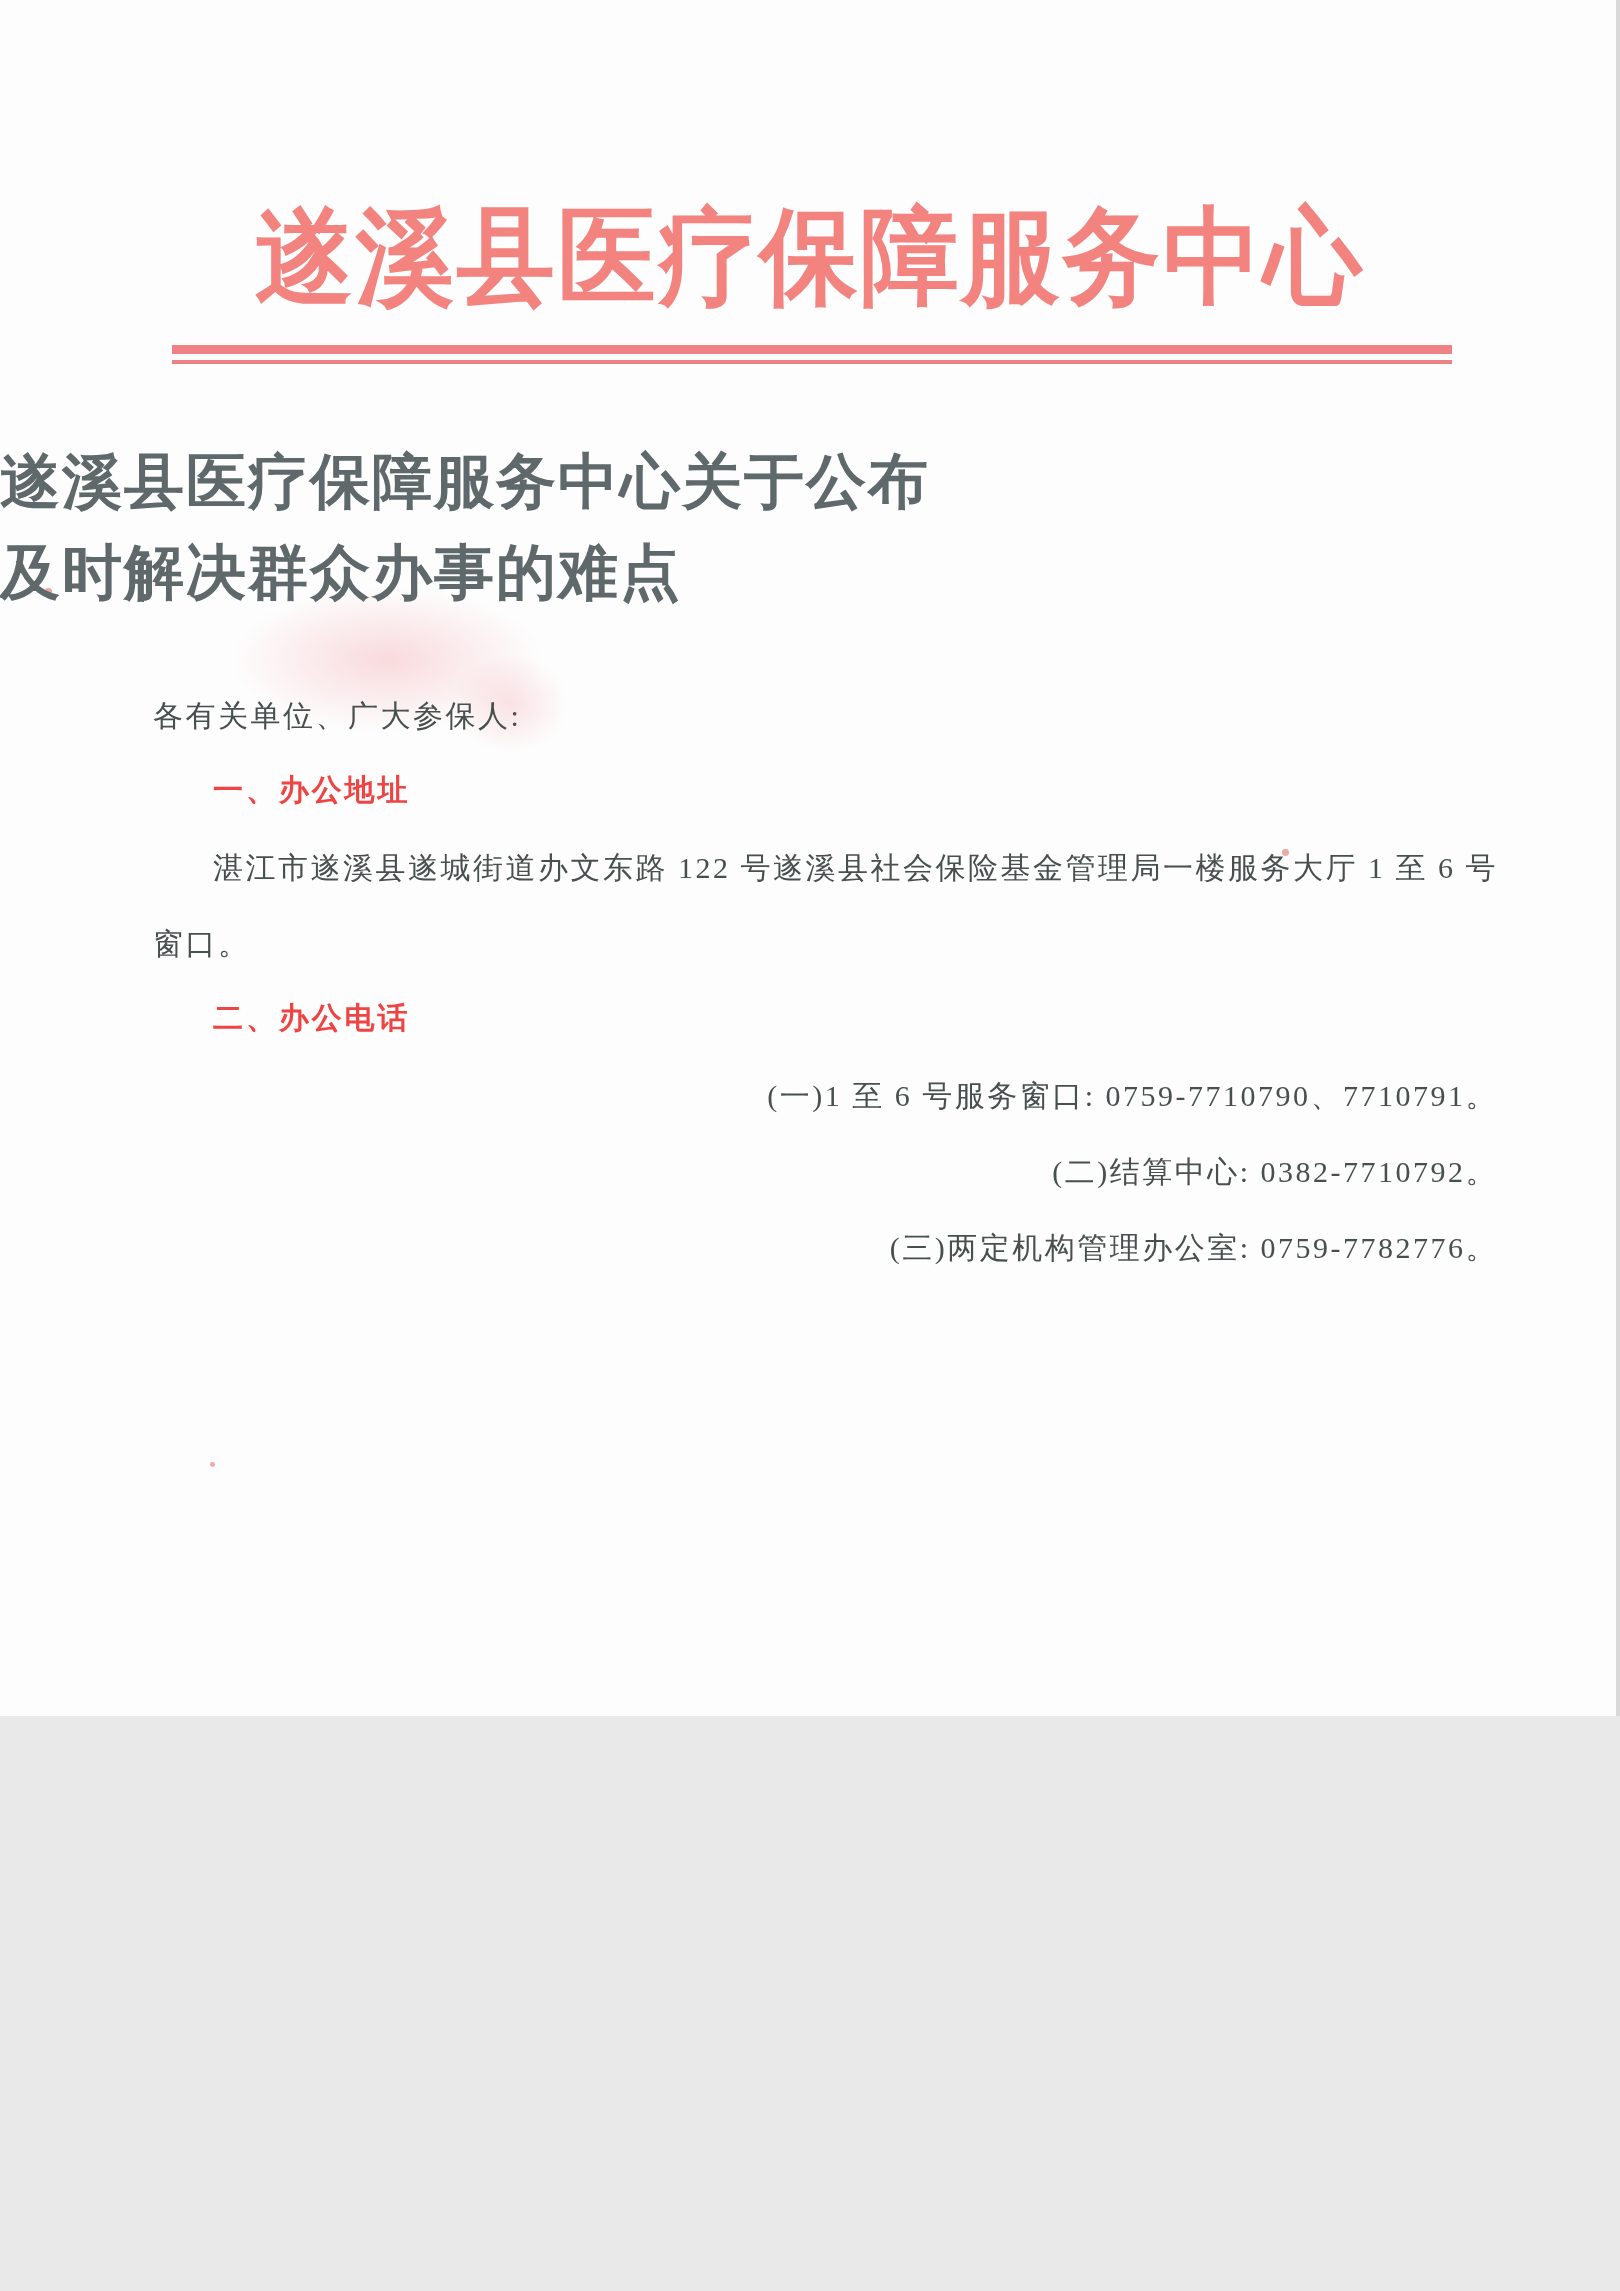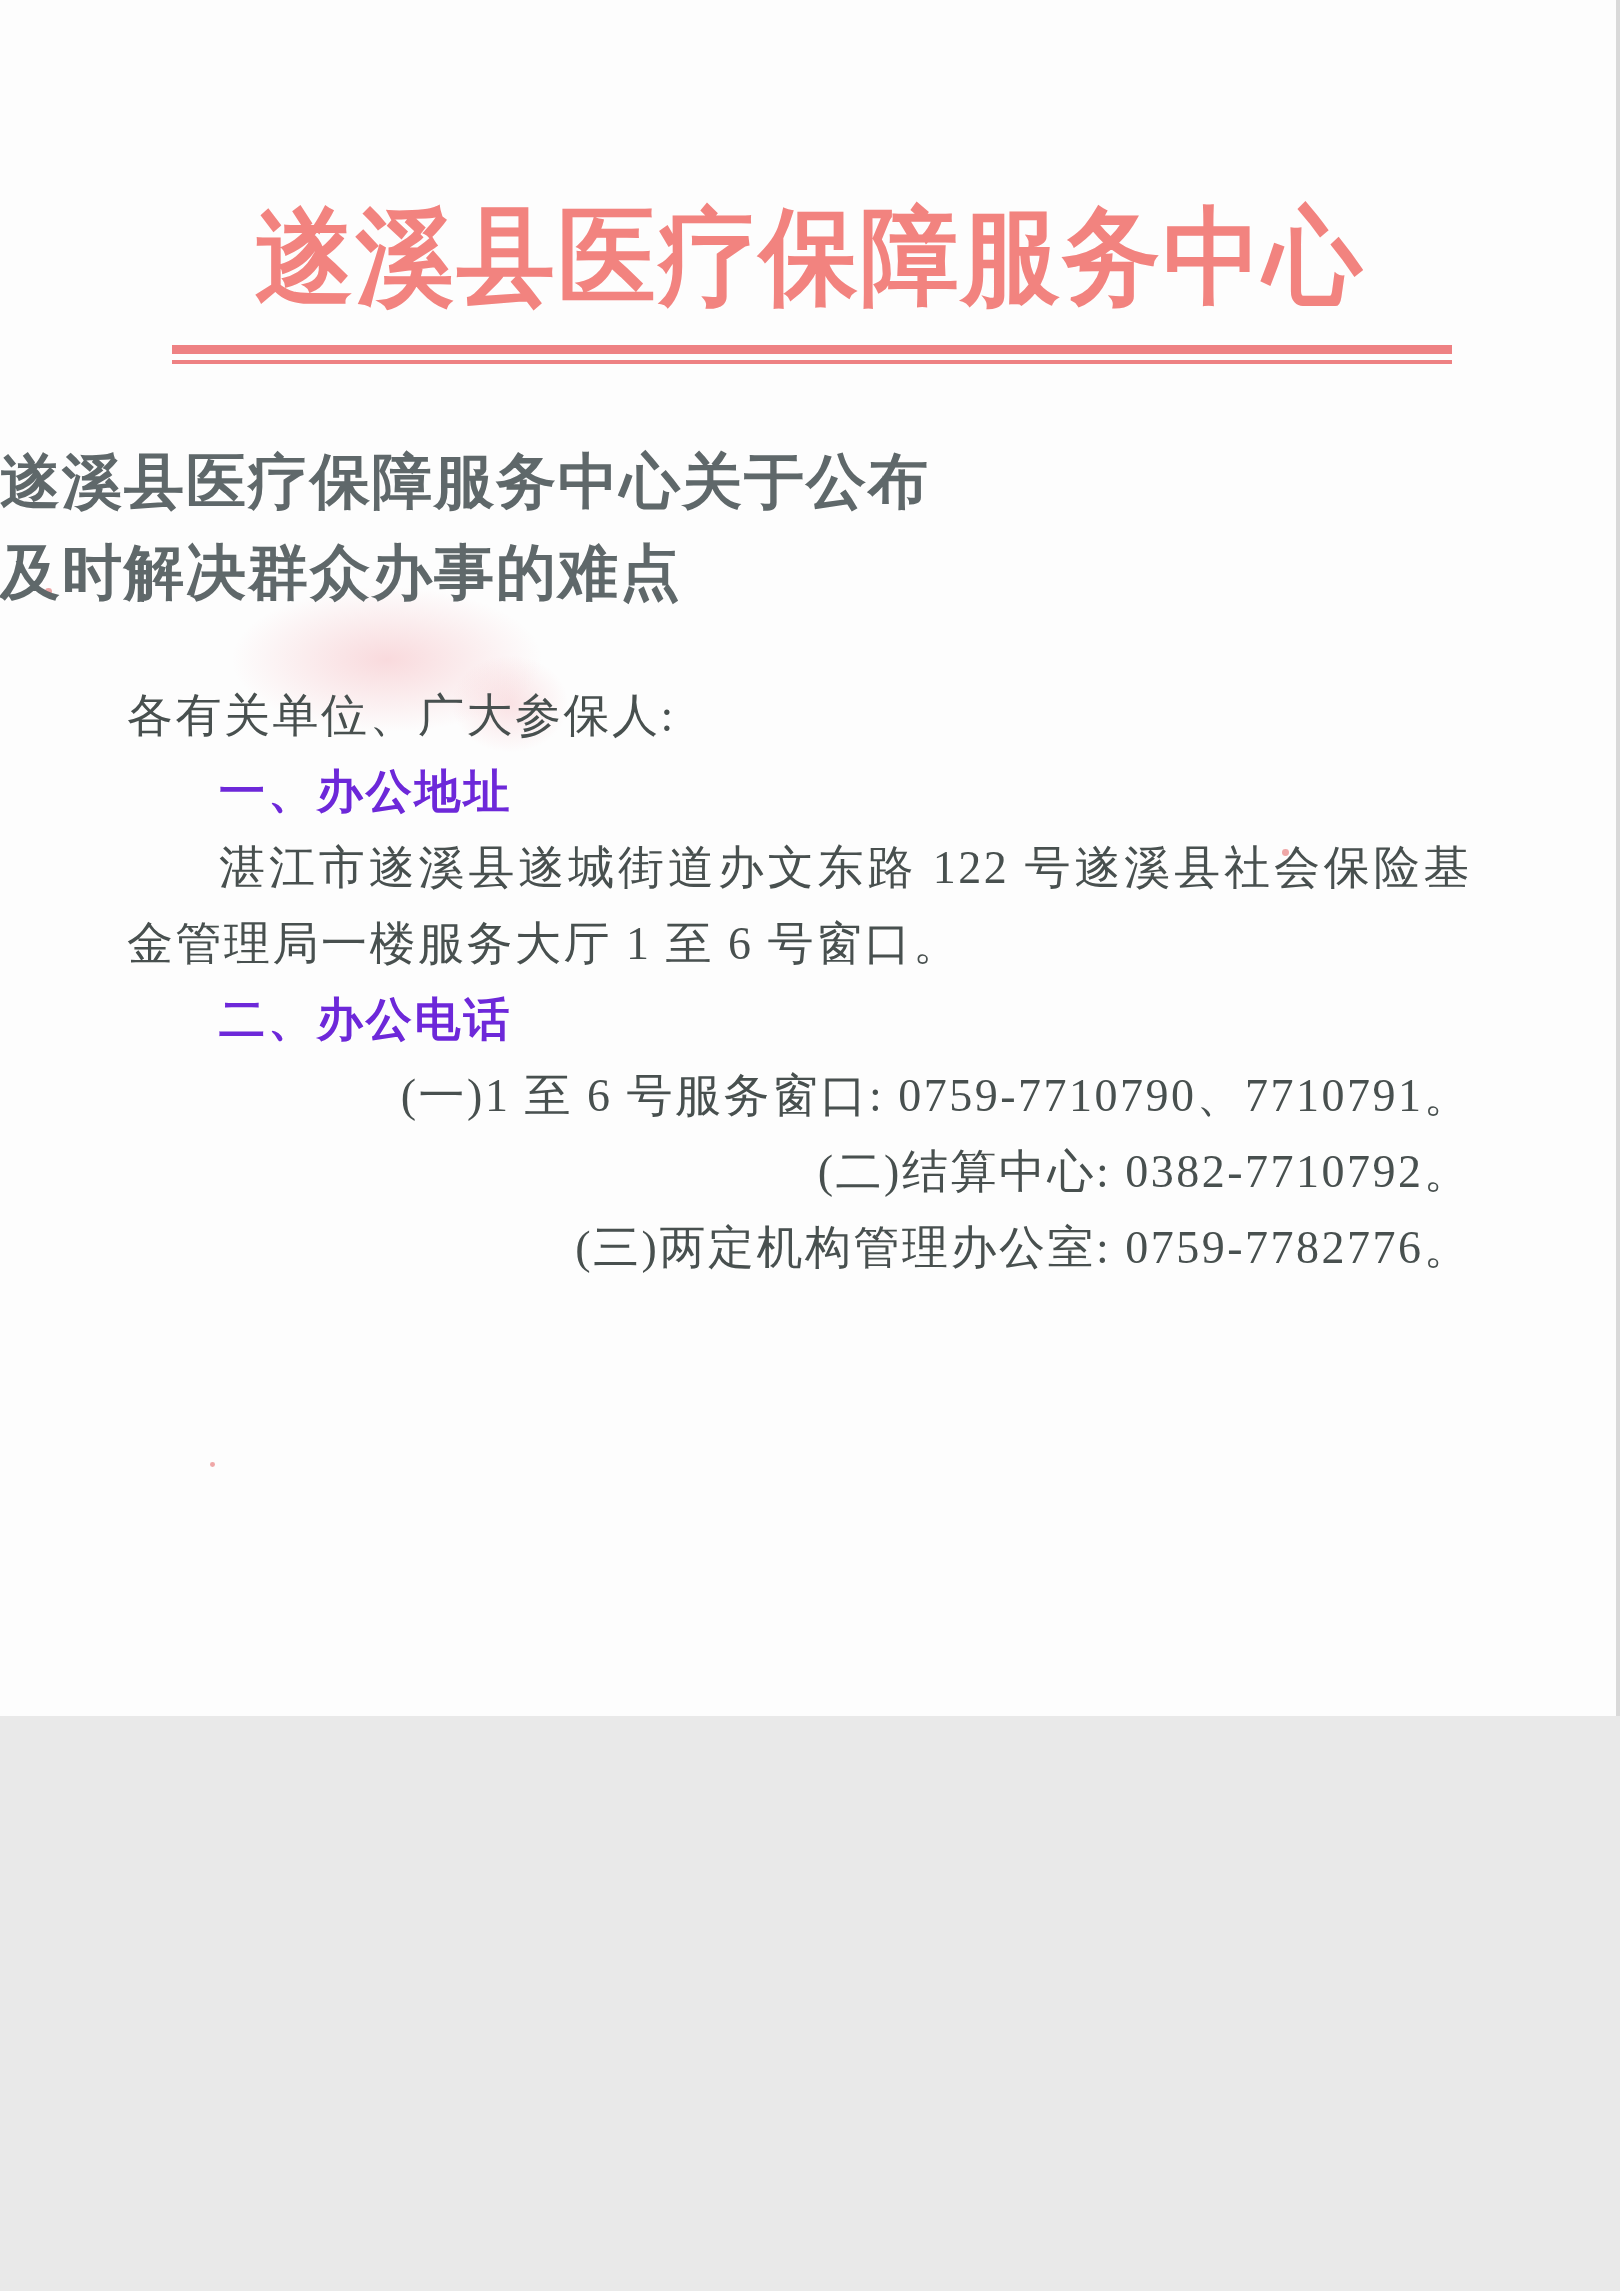--- a/index.html
+++ b/index.html
@@ -31,30 +31,30 @@
   
   .doc-title{
     position:absolute;top:437px;left:0;width:100%;
     text-align:left;
     font-size:60px;font-weight:bold;line-height:91px;
     color:var(--title-ink);
     letter-spacing:2px;
   }
   
   .body-text{
-    position:absolute;top:678px;left:127px;width:1345px;
-    font-size:46px;line-height:76px;letter-spacing:2.5px;
+    position:absolute;top:678px;left:153px;width:1345px;
+    font-size:30px;line-height:76px;letter-spacing:2.5px;
     color:var(--body-ink);
   }
   .body-text p{margin:0;}
   .para{text-indent:2em;text-align:justify;}
   .heading{
     text-indent:2em;font-weight:bold;
-    font-family:Liberation Serif, serif;
-    letter-spacing:2.9px;color:#6d28d9;
+    font-family:Liberation Mono, monospace;
+    letter-spacing:2.9px;color:#ef4444;
   }
   .phone{text-indent:2em;text-align:right;}
   
   .stain{position:absolute;pointer-events:none;}
   .stain-a{top:586px;left:230px;width:314px;height:147px;
     background:radial-gradient(ellipse at 50% 50%,rgba(238,128,138,0.28),rgba(238,128,138,0) 70%);}
   .stain-b{top:655px;left:451px;width:118px;height:98px;
     background:radial-gradient(ellipse at 50% 50%,rgba(238,128,138,0.22),rgba(238,128,138,0) 70%);}
   .speck{width:6.9px;height:6.9px;border-radius:50%;background:rgba(228,96,96,0.55);}
   .speck-1{top:588px;left:45px;}

